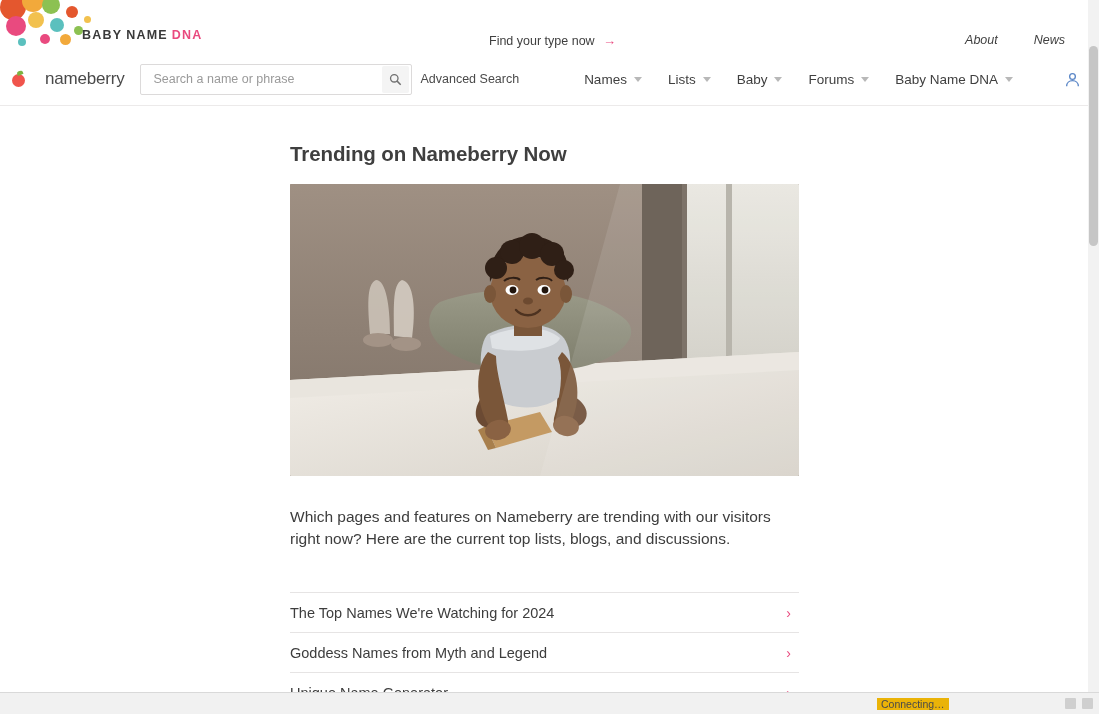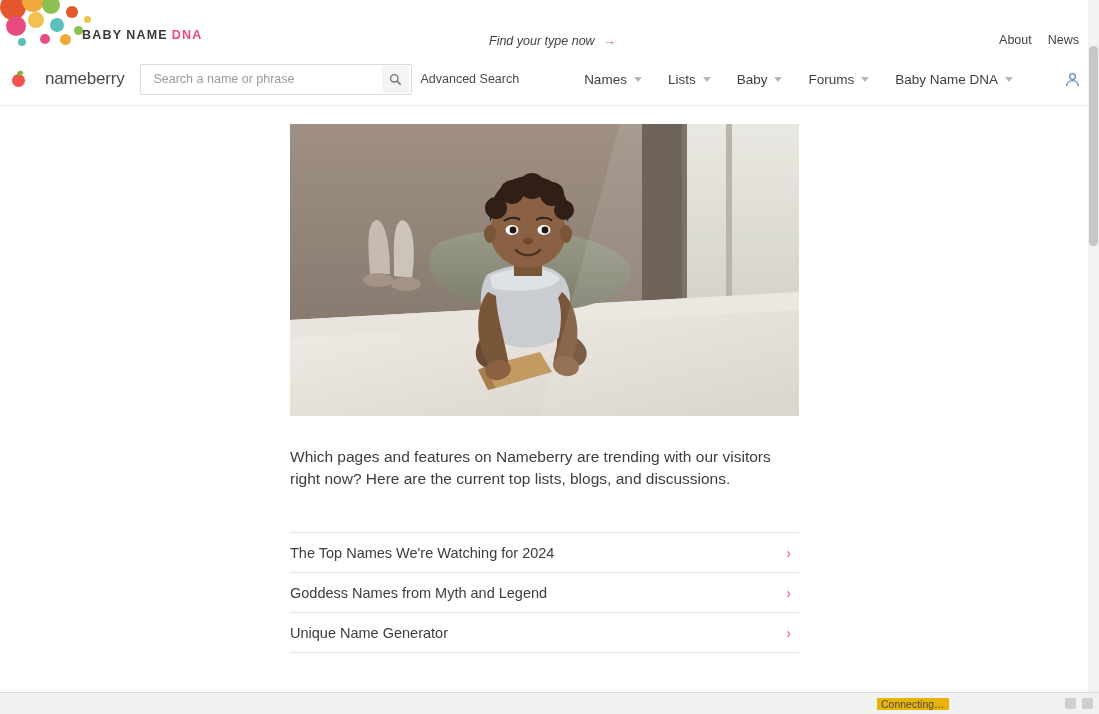--- a/index.html
+++ b/index.html
@@ -60,29 +60,29 @@
     margin-left: 4px;
   }
   .promo-link {
     position: absolute;
     left: 489px;
     top: 33px;
     font-size: 12.5px;
     color: #3f3f3f;
     text-decoration: none;
     white-space: nowrap;
-    font-style: italic;
   }
   .promo-link .arrow { margin-left: 5px; color: #e94a7f; font-size: 13px; }
   .topbar-right {
     position: absolute;
-    right: 20px;
+    right: 34px;
     top: 33px;
     display: flex;
-    gap: 16px;
+    gap: 36px;
+    font-style: italic;
   }
   .topbar-right a {
     font-size: 12.5px;
     color: #3f3f3f;
     text-decoration: none;
   }
 
   
   .navbar {
     height: 53px;
@@ -368,20 +368,21 @@
       <svg width="19" height="19" viewBox="0 0 24 24" aria-hidden="true">
         <circle cx="12" cy="8.2" r="3.6" fill="none" stroke="#5b87c7" stroke-width="1.7"></circle>
         <path d="M4.6 20.5c0-4.3 3.3-7 7.4-7s7.4 2.7 7.4 7" fill="none" stroke="#5b87c7" stroke-width="1.7"></path>
       </svg>
     </a>
   </div>
 </div>
 
 <div class="content">
 
+  <h1 class="page-title">Trending on Nameberry Now</h1>
 
   <div class="hero">
     <svg viewBox="0 0 509 292" preserveAspectRatio="xMidYMid slice">
       <defs>
         <linearGradient id="wall" x1="0" y1="0" x2="0" y2="1">
           <stop offset="0" stop-color="#9f9083"></stop>
           <stop offset="1" stop-color="#7d7065"></stop>
         </linearGradient>
         <linearGradient id="bedg" x1="0" y1="0" x2="1" y2="1">
           <stop offset="0" stop-color="#f3efe9"></stop>

